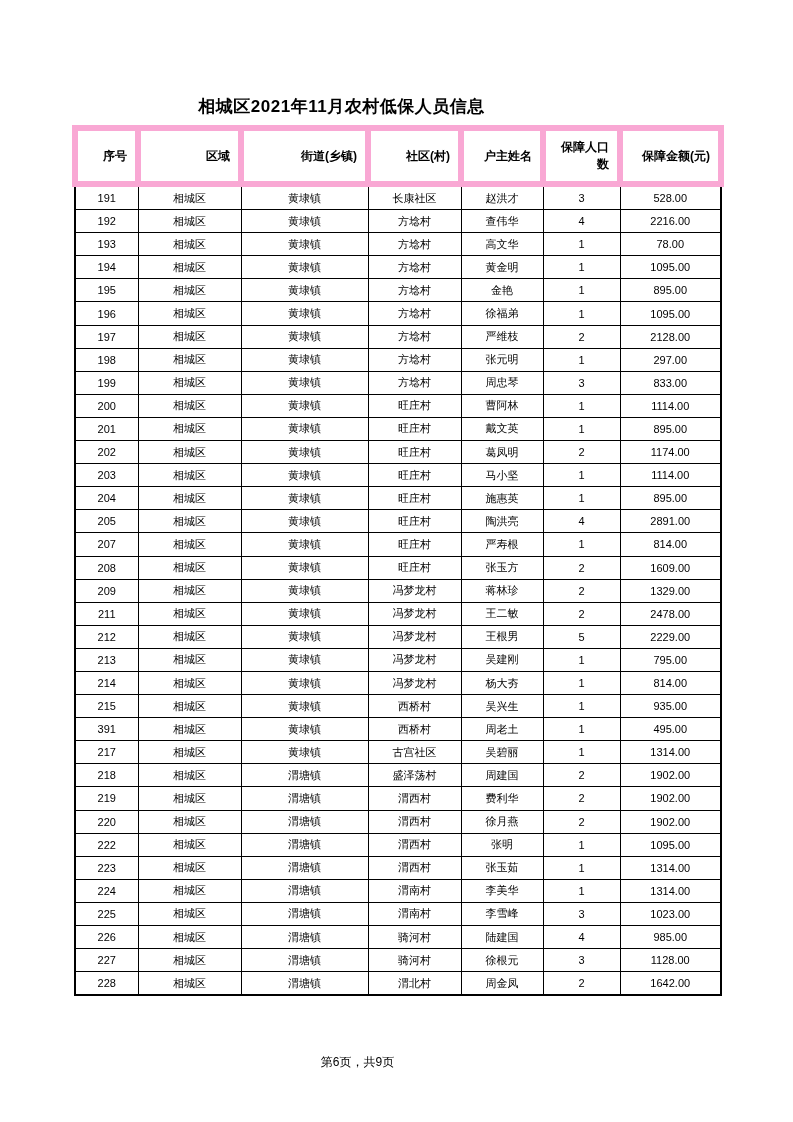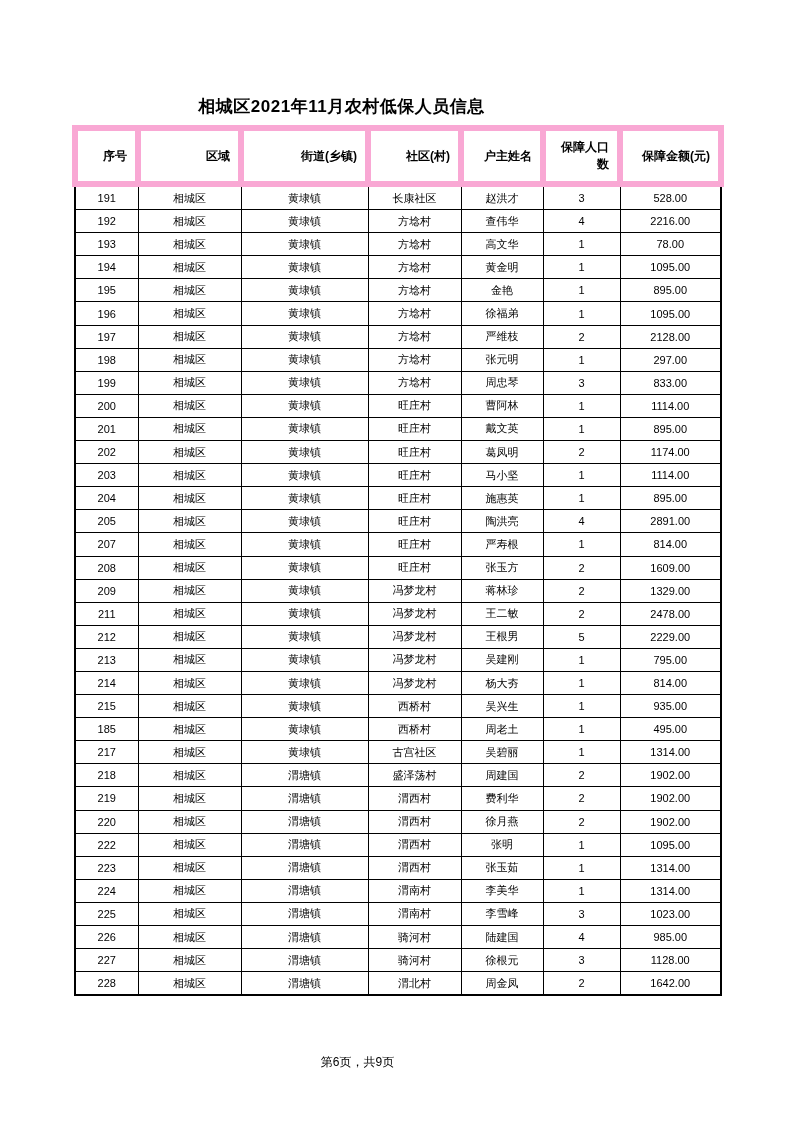--- a/index.html
+++ b/index.html
@@ -278,21 +278,21 @@
         <tr>
           <td>215</td>
           <td>相城区</td>
           <td>黄埭镇</td>
           <td>西桥村</td>
           <td>吴兴生</td>
           <td>1</td>
           <td>935.00</td>
         </tr>
         <tr>
-          <td>185</td>
+          <td>391</td>
           <td>相城区</td>
           <td>黄埭镇</td>
           <td>西桥村</td>
           <td>周老土</td>
           <td>1</td>
           <td>495.00</td>
         </tr>
         <tr>
           <td>217</td>
           <td>相城区</td>

